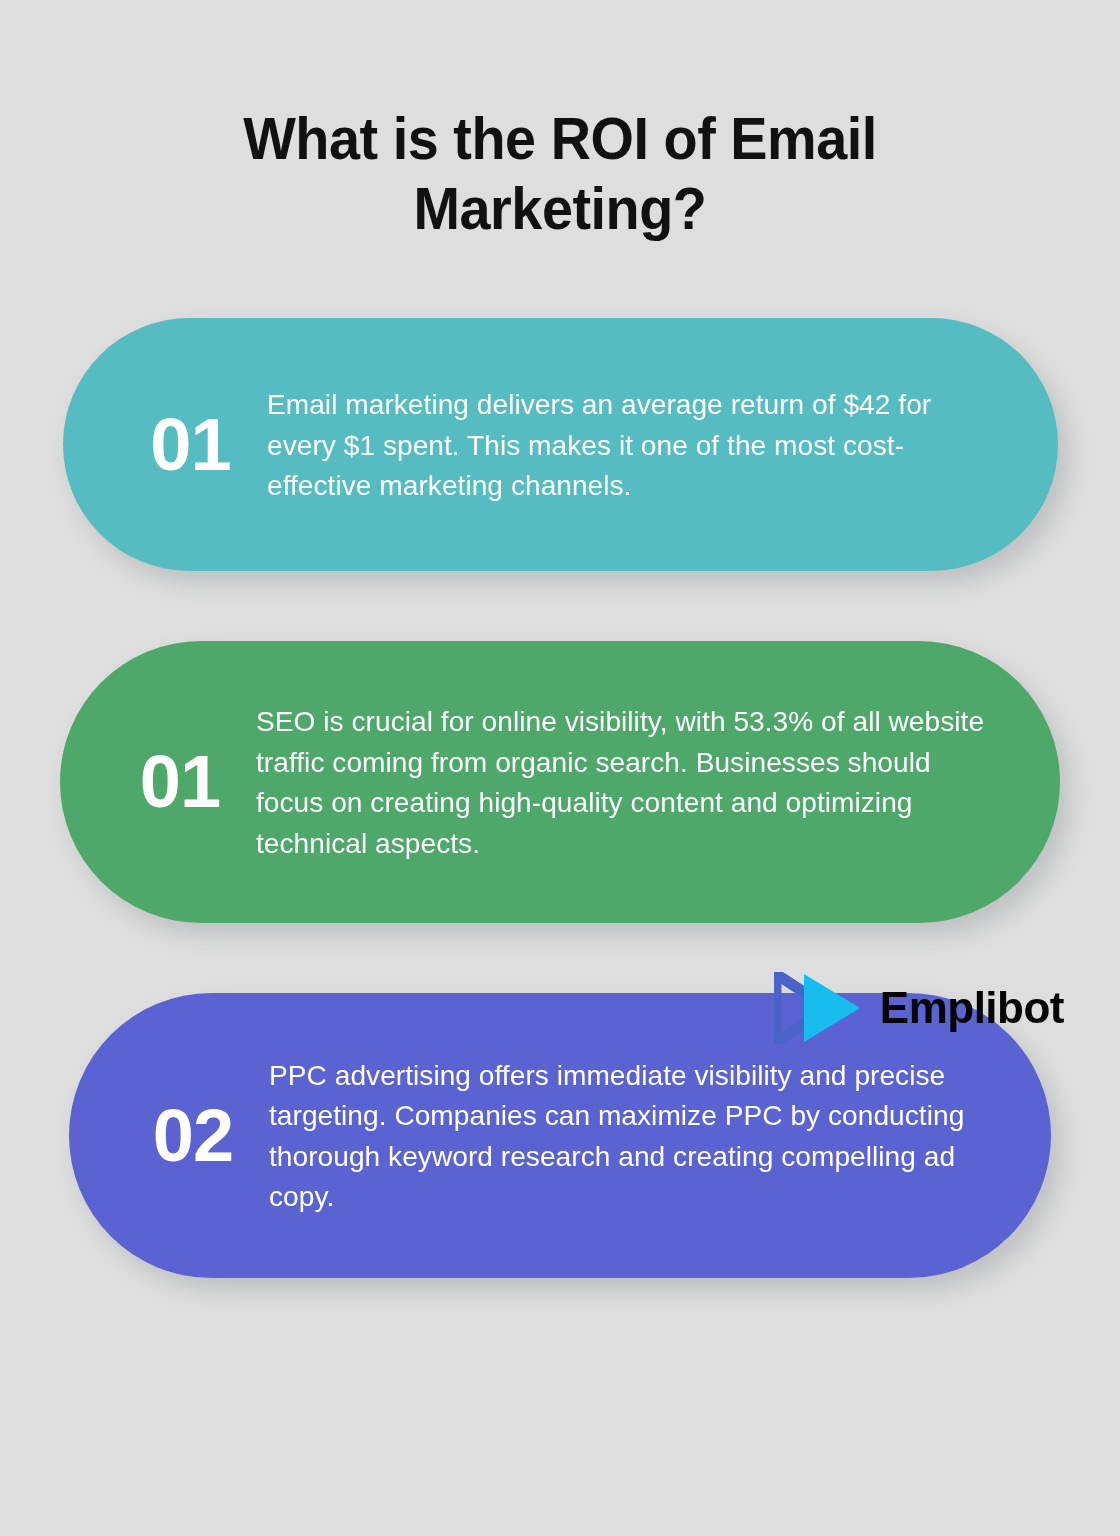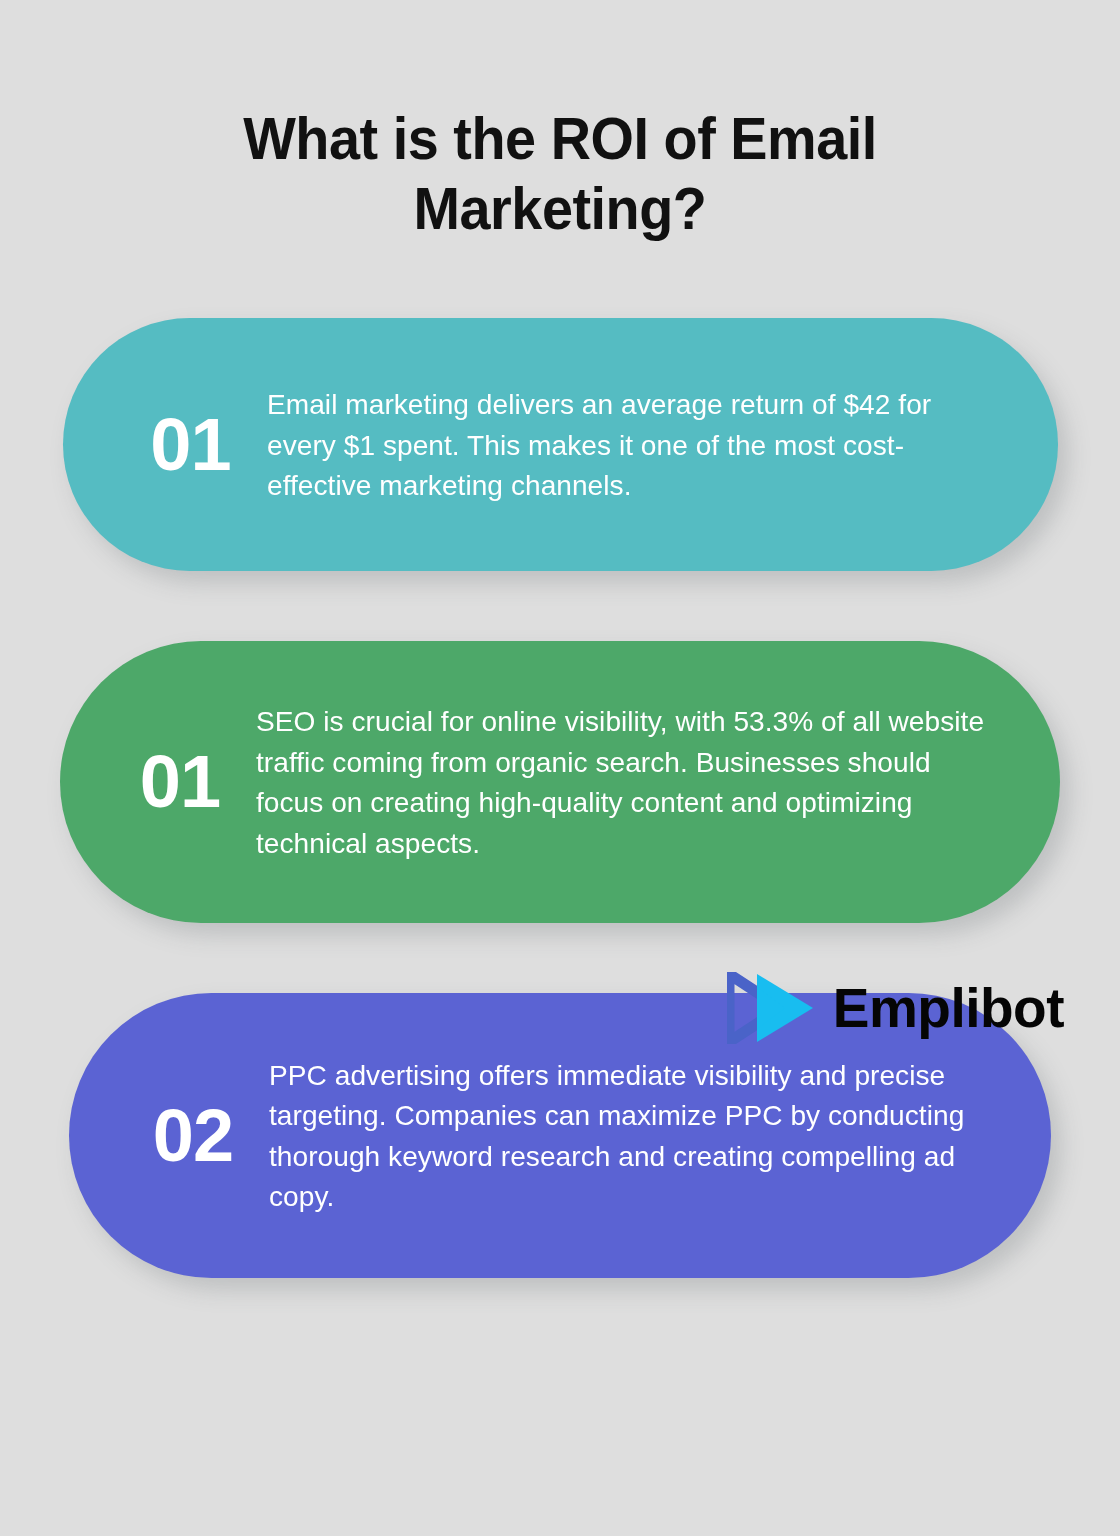--- a/index.html
+++ b/index.html
@@ -112,21 +112,21 @@
     gap:18px;
   }
 
   .logo-mark {
     width:88px;
     height:72px;
     display:block;
   }
 
   .logo-word {
-    font-size:55px;
+    font-size:44px;
     font-weight:bold;
     color:#050505;
     letter-spacing:-0.5px;
     line-height:1;
   }
 </style>
 </head>
 <body>
 
 <div class="page">

